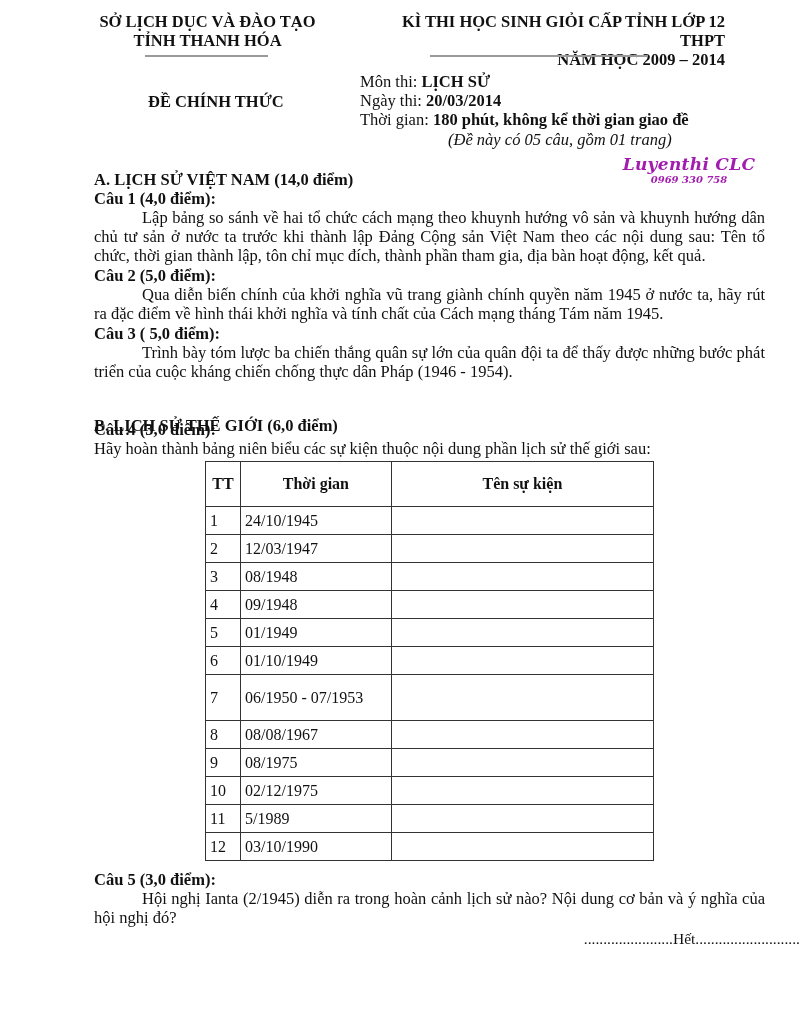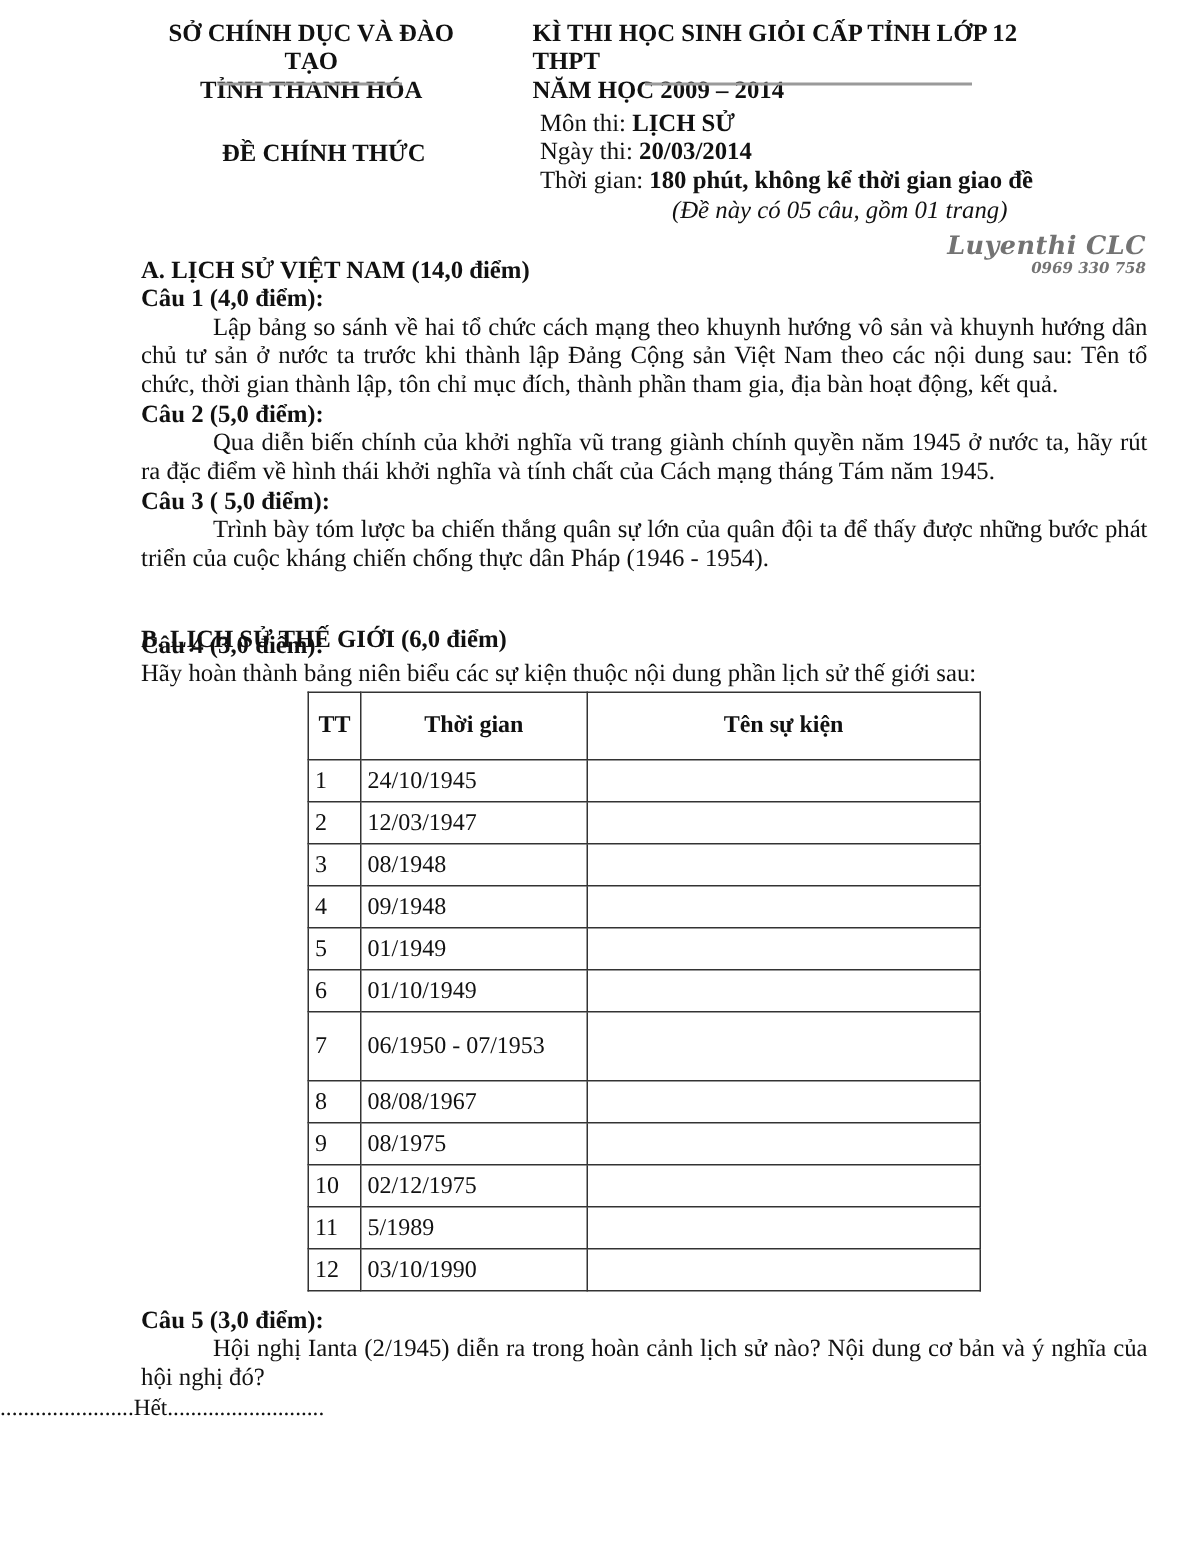--- a/index.html
+++ b/index.html
@@ -9,57 +9,57 @@
     color: #111;
   }
   .abs { position: absolute; }
   .b { font-weight: bold; }
   .i { font-style: italic; }
   .fs16 { font-size: 16.5px; line-height: 19px; }
   .fs15 { font-size: 15.5px; line-height: 18px; }
 
   
   .hdr-left { left: 95px; top: 12px; width: 225px; text-align: center; }
-  .hdr-right { left: 355px; top: 12px; width: 370px; text-align: left; }
+  .hdr-right { left: 355px; top: 12px; width: 370px; text-align: right; }
   .rule { position: absolute; height: 2px; background: #9a9a9a; }
 
   .meta { left: 360px; top: 72px; }
   .meta div { white-space: nowrap; }
   .meta-note { left: 448px; top: 130px; }
 
   .decl { left: 148px; top: 92px; }
 
-  .watermark { left: 614px; top: 156px; width: 150px; text-align: right; color: #737373; }
+  .watermark { left: 614px; top: 156px; width: 150px; text-align: center; color: #a21caf; }
   .wm-name { font-family: "DejaVu Serif", serif; font-weight: bold; font-style: italic; font-size: 17px; line-height: 17px; letter-spacing: 0.3px; }
   .wm-phone { font-family: "DejaVu Serif", serif; font-weight: bold; font-style: italic; font-size: 10px; line-height: 11px; margin-top: 1px; }
 
   .para { position: absolute; left: 94px; width: 671px; text-align: justify; }
   .para .indent { text-indent: 48px; }
 
   
   table.events {
     position: absolute; left: 205px; top: 461px; width: 449px;
     border-collapse: collapse; font-size: 16px;
   }
   table.events td, table.events th {
     border: 1.3px solid #333; padding: 0 4px; vertical-align: middle;
   }
   table.events th { font-weight: bold; height: 44px; text-align: center; }
   table.events td { height: 27px; }
   table.events tr.tall td { height: 45px; }
   col.c1 { width: 35px; } col.c2 { width: 151px; } col.c3 { width: 263px; }
   th.th-tt { text-align: left; padding-left: 6px; }
 
-  .end { left: 0; width: 800px; top: 930px; text-align: left; }
+  .end { left: 0; width: 800px; top: 930px; text-align: right; }
 </style>
 </head>
 <body>
 
 <div class="abs hdr-left b fs16">
-  <div>SỞ CHÍNH DỤC VÀ ĐÀO TẠO</div>
+  <div>SỞ LỊCH DỤC VÀ ĐÀO TẠO</div>
   <div>TỈNH THANH HÓA</div>
 </div>
 <div class="rule" style="left:145px; top:55px; width:123px;"></div>
 
 <div class="abs hdr-right b fs16">
   <div>KÌ THI HỌC SINH GIỎI CẤP TỈNH LỚP 12 THPT</div>
   <div>NĂM HỌC 2009 – 2014</div>
 </div>
 <div class="rule" style="left:430px; top:55px; width:218px;"></div>
 

